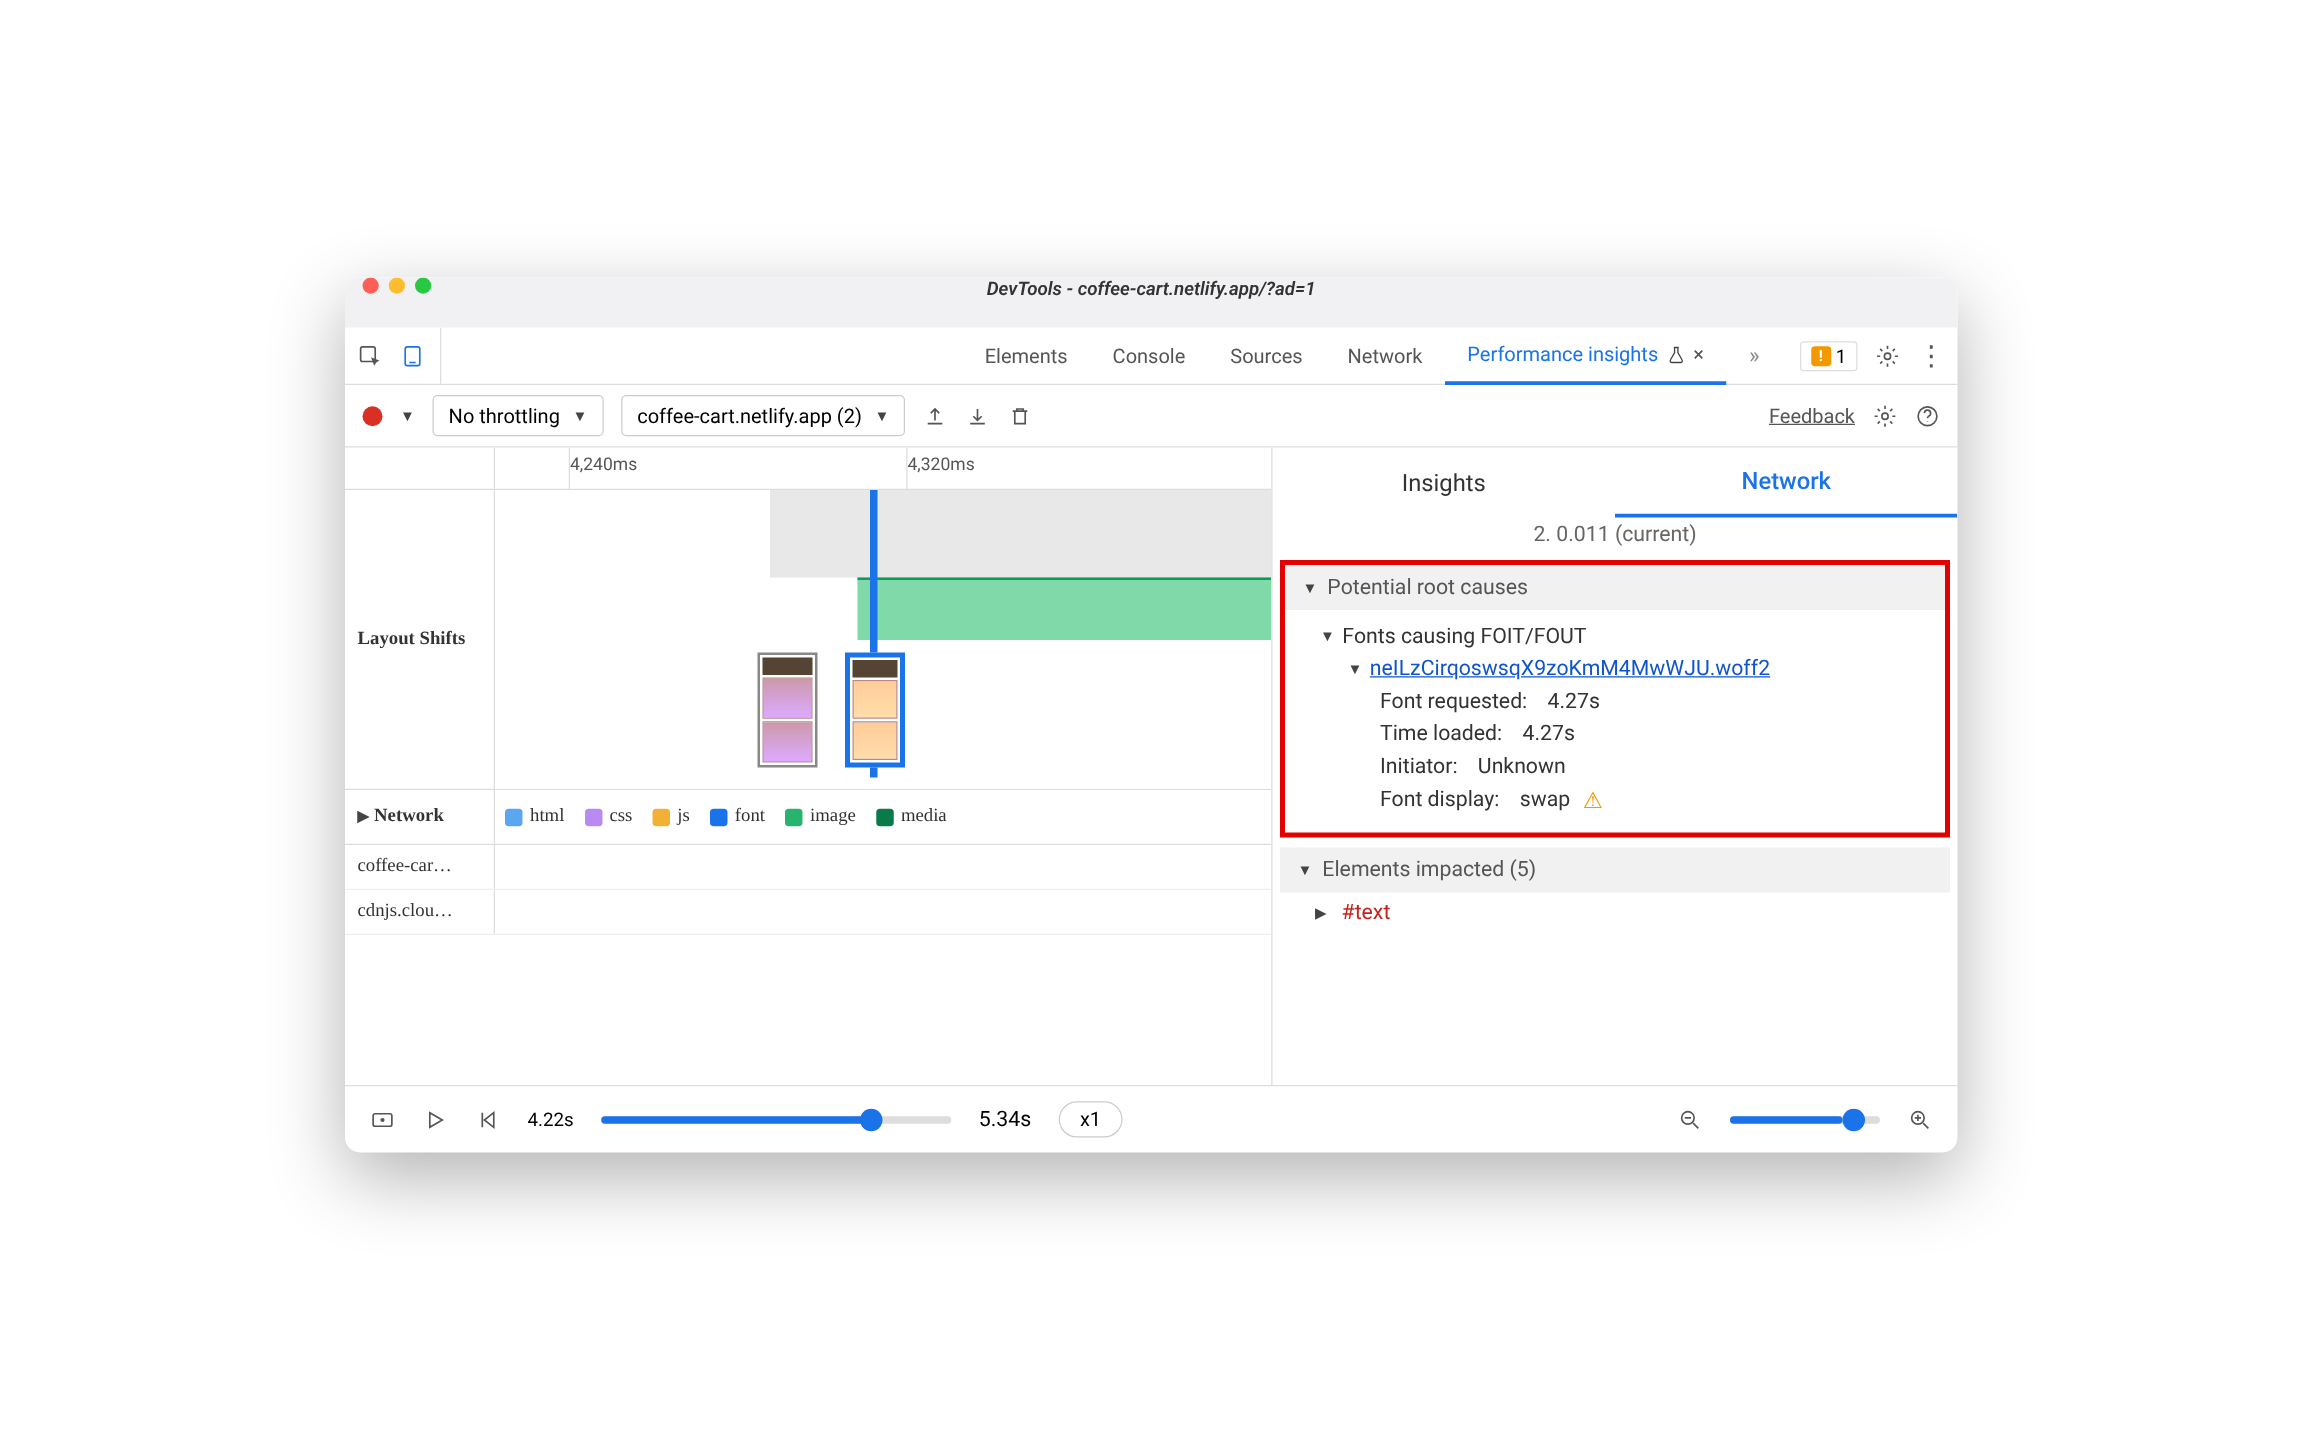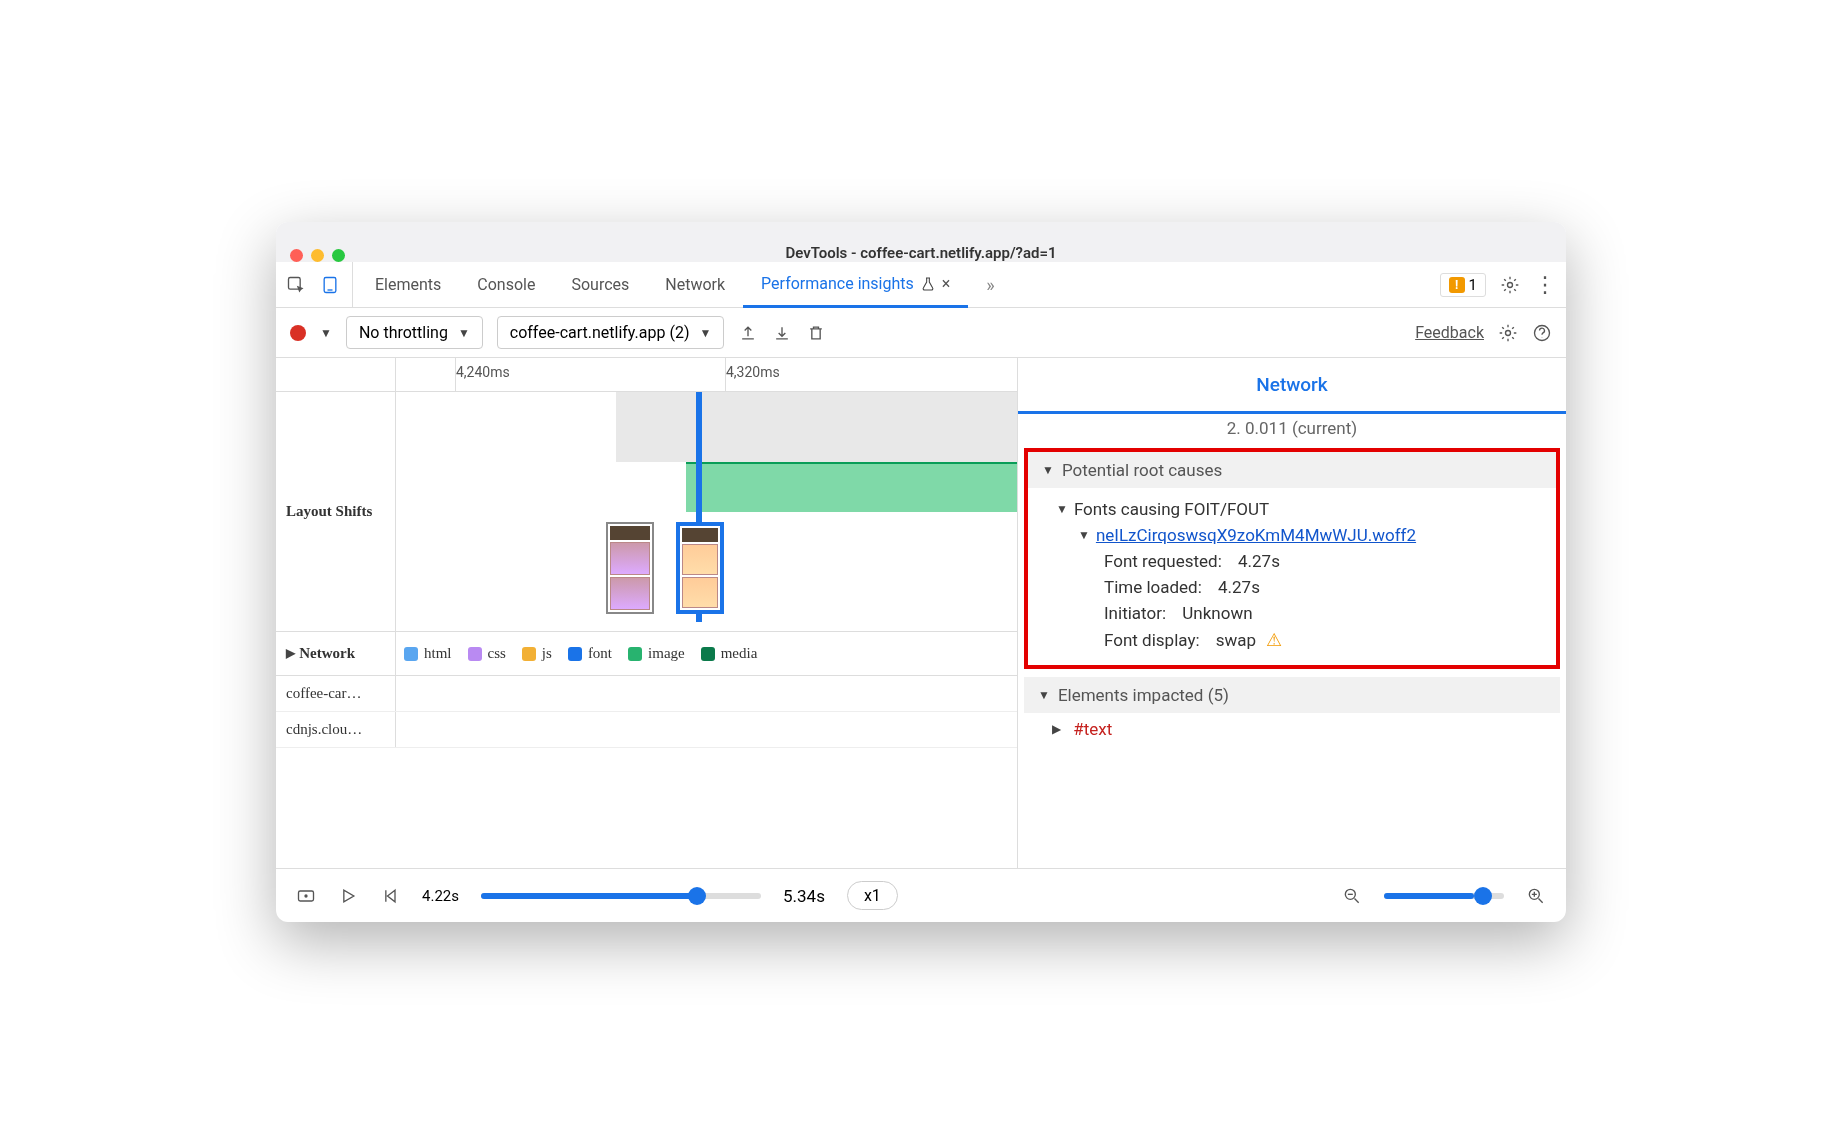--- a/index.html
+++ b/index.html
@@ -19,41 +19,42 @@
   border-radius: 12px;
   box-shadow: 0 20px 60px rgba(0,0,0,0.3);
   overflow: hidden;
   display: flex;
   flex-direction: column;
 }
 .titlebar {
   height: 40px;
   background: #f1f1f3;
   display: flex;
-  align-items: flex-end;
+  align-items: flex-start;
   padding: 0 14px;
   position: relative;
+  font-style: italic;
 }
 .traffic-lights { display: flex; gap: 8px; }
 .traffic-light { width: 13px; height: 13px; border-radius: 50%; }
 .tl-red { background: #ff5f57; }
 .tl-yellow { background: #febc2e; }
 .tl-green { background: #28c840; }
 .title-text { position: absolute; left: 0; right: 0; text-align: center; font-size: 15px; font-weight: 600; color: #333; }
 
 .tabbar {
   height: 46px;
   border-bottom: 1px solid #ddd;
   display: flex;
   align-items: center;
   padding: 0 10px;
   gap: 4px;
 }
 .tabbar-left { display: flex; gap: 14px; align-items: center; padding-right: 12px; border-right: 1px solid #ddd; height: 100%; }
-.tabbar-tabs { display: flex; align-items: center; height: 100%; flex: 1; }
+.tabbar-tabs { display: flex; align-items: center; height: 100%; flex: 1; justify-content: flex-end; }
 .tab-item { padding: 0 18px; height: 100%; display: flex; align-items: center; font-size: 16px; color: #555; cursor: pointer; gap: 6px; }
 .tab-item.active { color: #1a73e8; border-bottom: 3px solid #1a73e8; margin-bottom: -1px; }
 .tabbar-right { display: flex; align-items: center; gap: 14px; padding-left: 10px; }
 .badge-warn { display: flex; align-items: center; gap: 4px; background: #fff; border: 1px solid #ddd; padding: 2px 8px; border-radius: 3px; font-size: 15px; }
 .warn-icon { width: 16px; height: 16px; background: #f29900; border-radius: 3px; color: #fff; display: flex; align-items: center; justify-content: center; font-size: 12px; font-weight: bold; }
 
 .toolbar {
   height: 50px;
   border-bottom: 1px solid #ddd;
   display: flex;
@@ -311,20 +312,21 @@
           <div class="row">
             <div class="row-label">cdnjs.clou…</div>
             <div class="row-content"></div>
           </div>
         </div>
       </div>
     </div>
 
     <div class="details-pane">
       <div class="details-tabs">
+        <div class="details-tab">Insights</div>
         <div class="details-tab active">Network</div>
       </div>
       <div class="details-body">
         <div class="partial-line">2. 0.011 (current)</div>
 
         <div class="highlight-box">
           <div class="section-header">
             <span class="caret">▼</span>
             <span>Potential root causes</span>
           </div>

